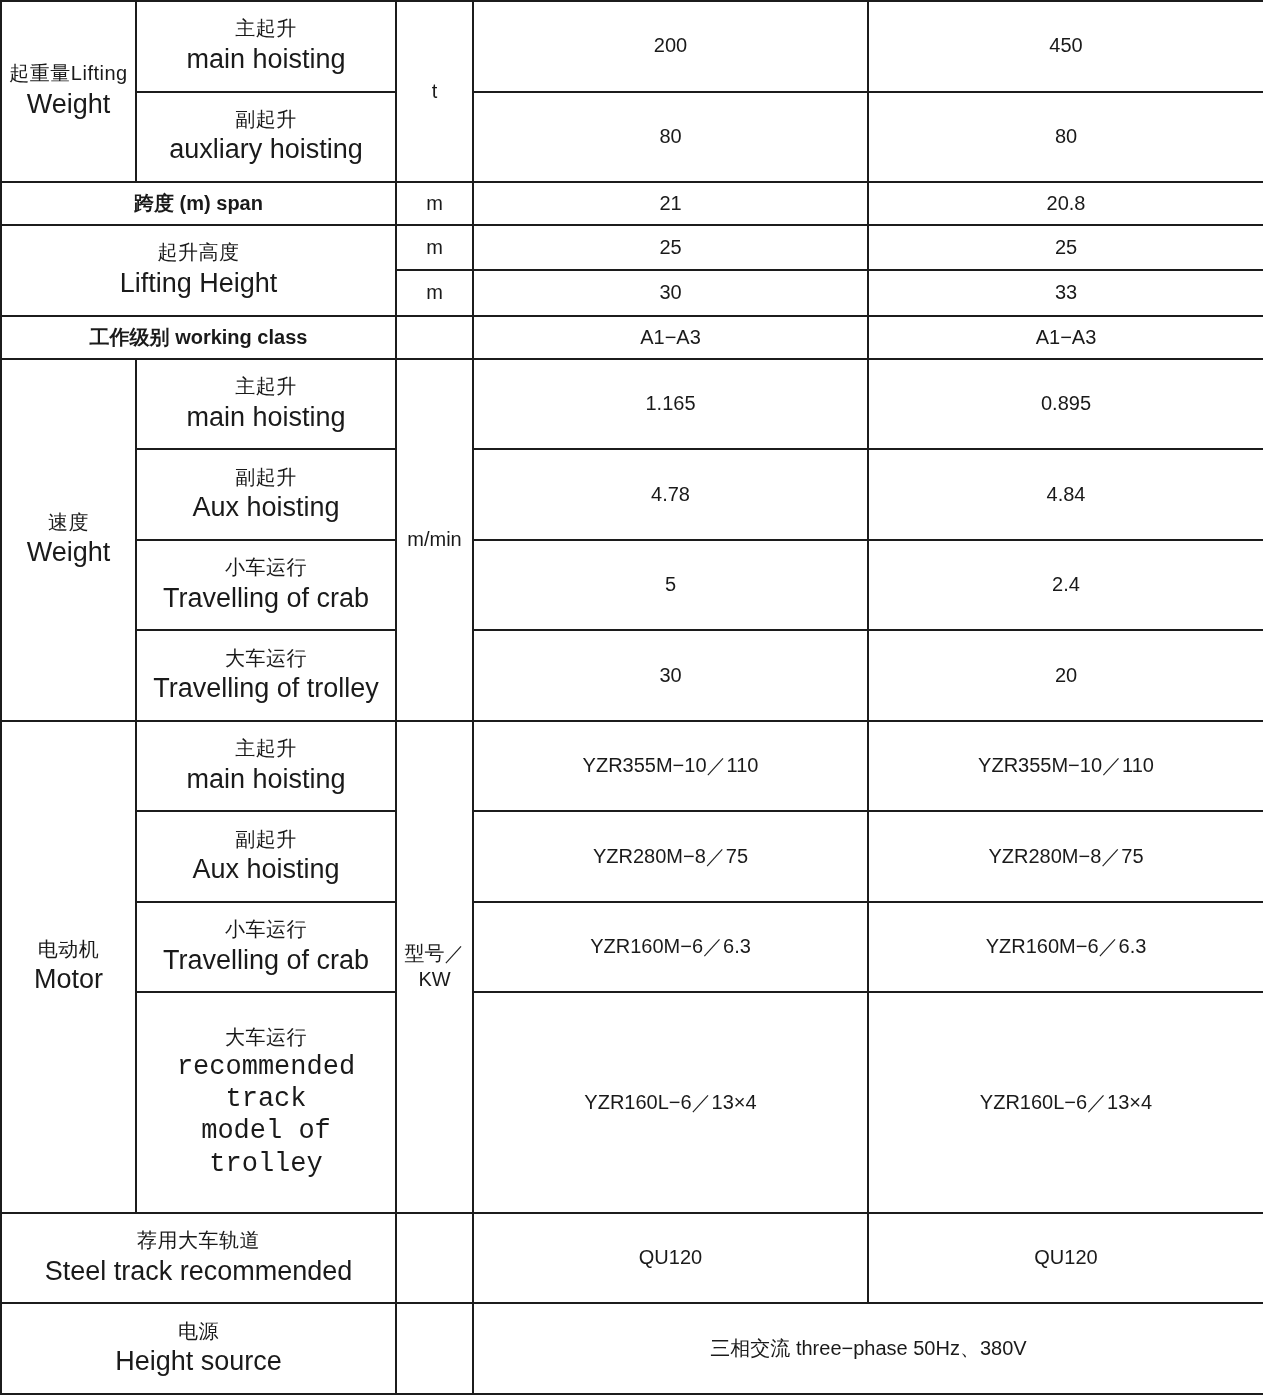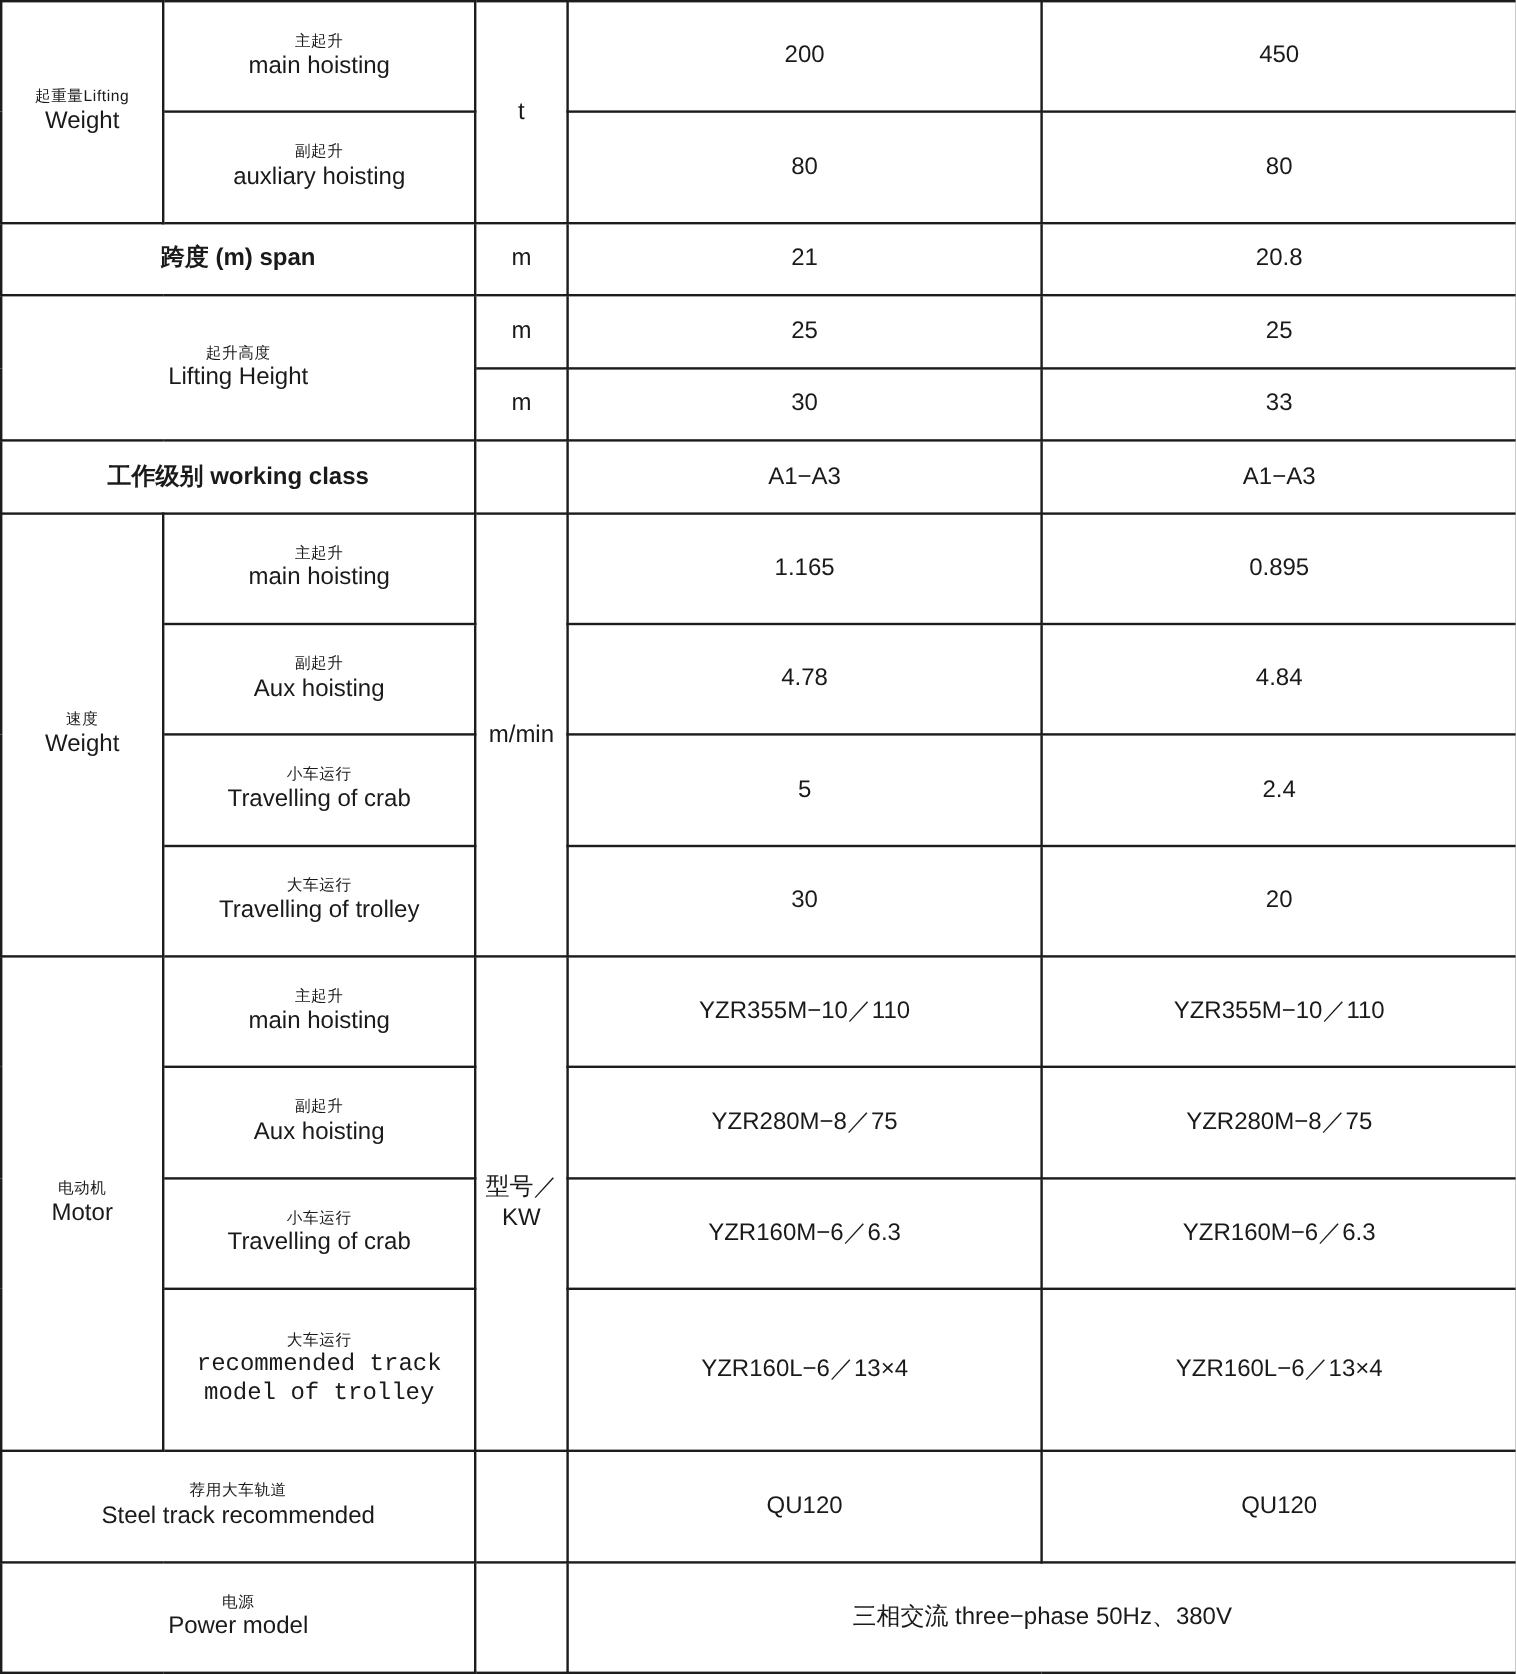--- a/index.html
+++ b/index.html
@@ -24,26 +24,26 @@
     border: 2px solid #1c1c1c;
     text-align: center;
     vertical-align: middle;
     font-size: 20px;
     line-height: 1.28;
     padding: 2px 4px;
     box-sizing: border-box;
   }
   td.cn-en .cn {
     display: block;
-    font-size: 13px;
+    font-size: 20px;
     letter-spacing: 0.5px;
   }
   td.cn-en .en {
     display: block;
-    font-size: 20px;
+    font-size: 27px;
   }
   td.inline-label {
     font-size: 20px;
     font-weight: bold;
   }
   td.unit {
     font-size: 20px;
   }
   td.unit .u2 {
     display: block;
@@ -216,20 +216,20 @@
         <span class="en">Steel track recommended</span>
       </td>
       <td class="unit"></td>
       <td class="value">QU120</td>
       <td class="value">QU120</td>
     </tr>
 
     <tr>
       <td class="cn-en" colspan="2">
         <span class="cn">电源</span>
-        <span class="en">Power model</span>
+        <span class="en">Height source</span>
       </td>
       <td class="unit"></td>
       <td class="value" colspan="2">三相交流 three−phase  50Hz、380V</td>
     </tr>
 
   </tbody>
 </table>
 
 </body></html>

